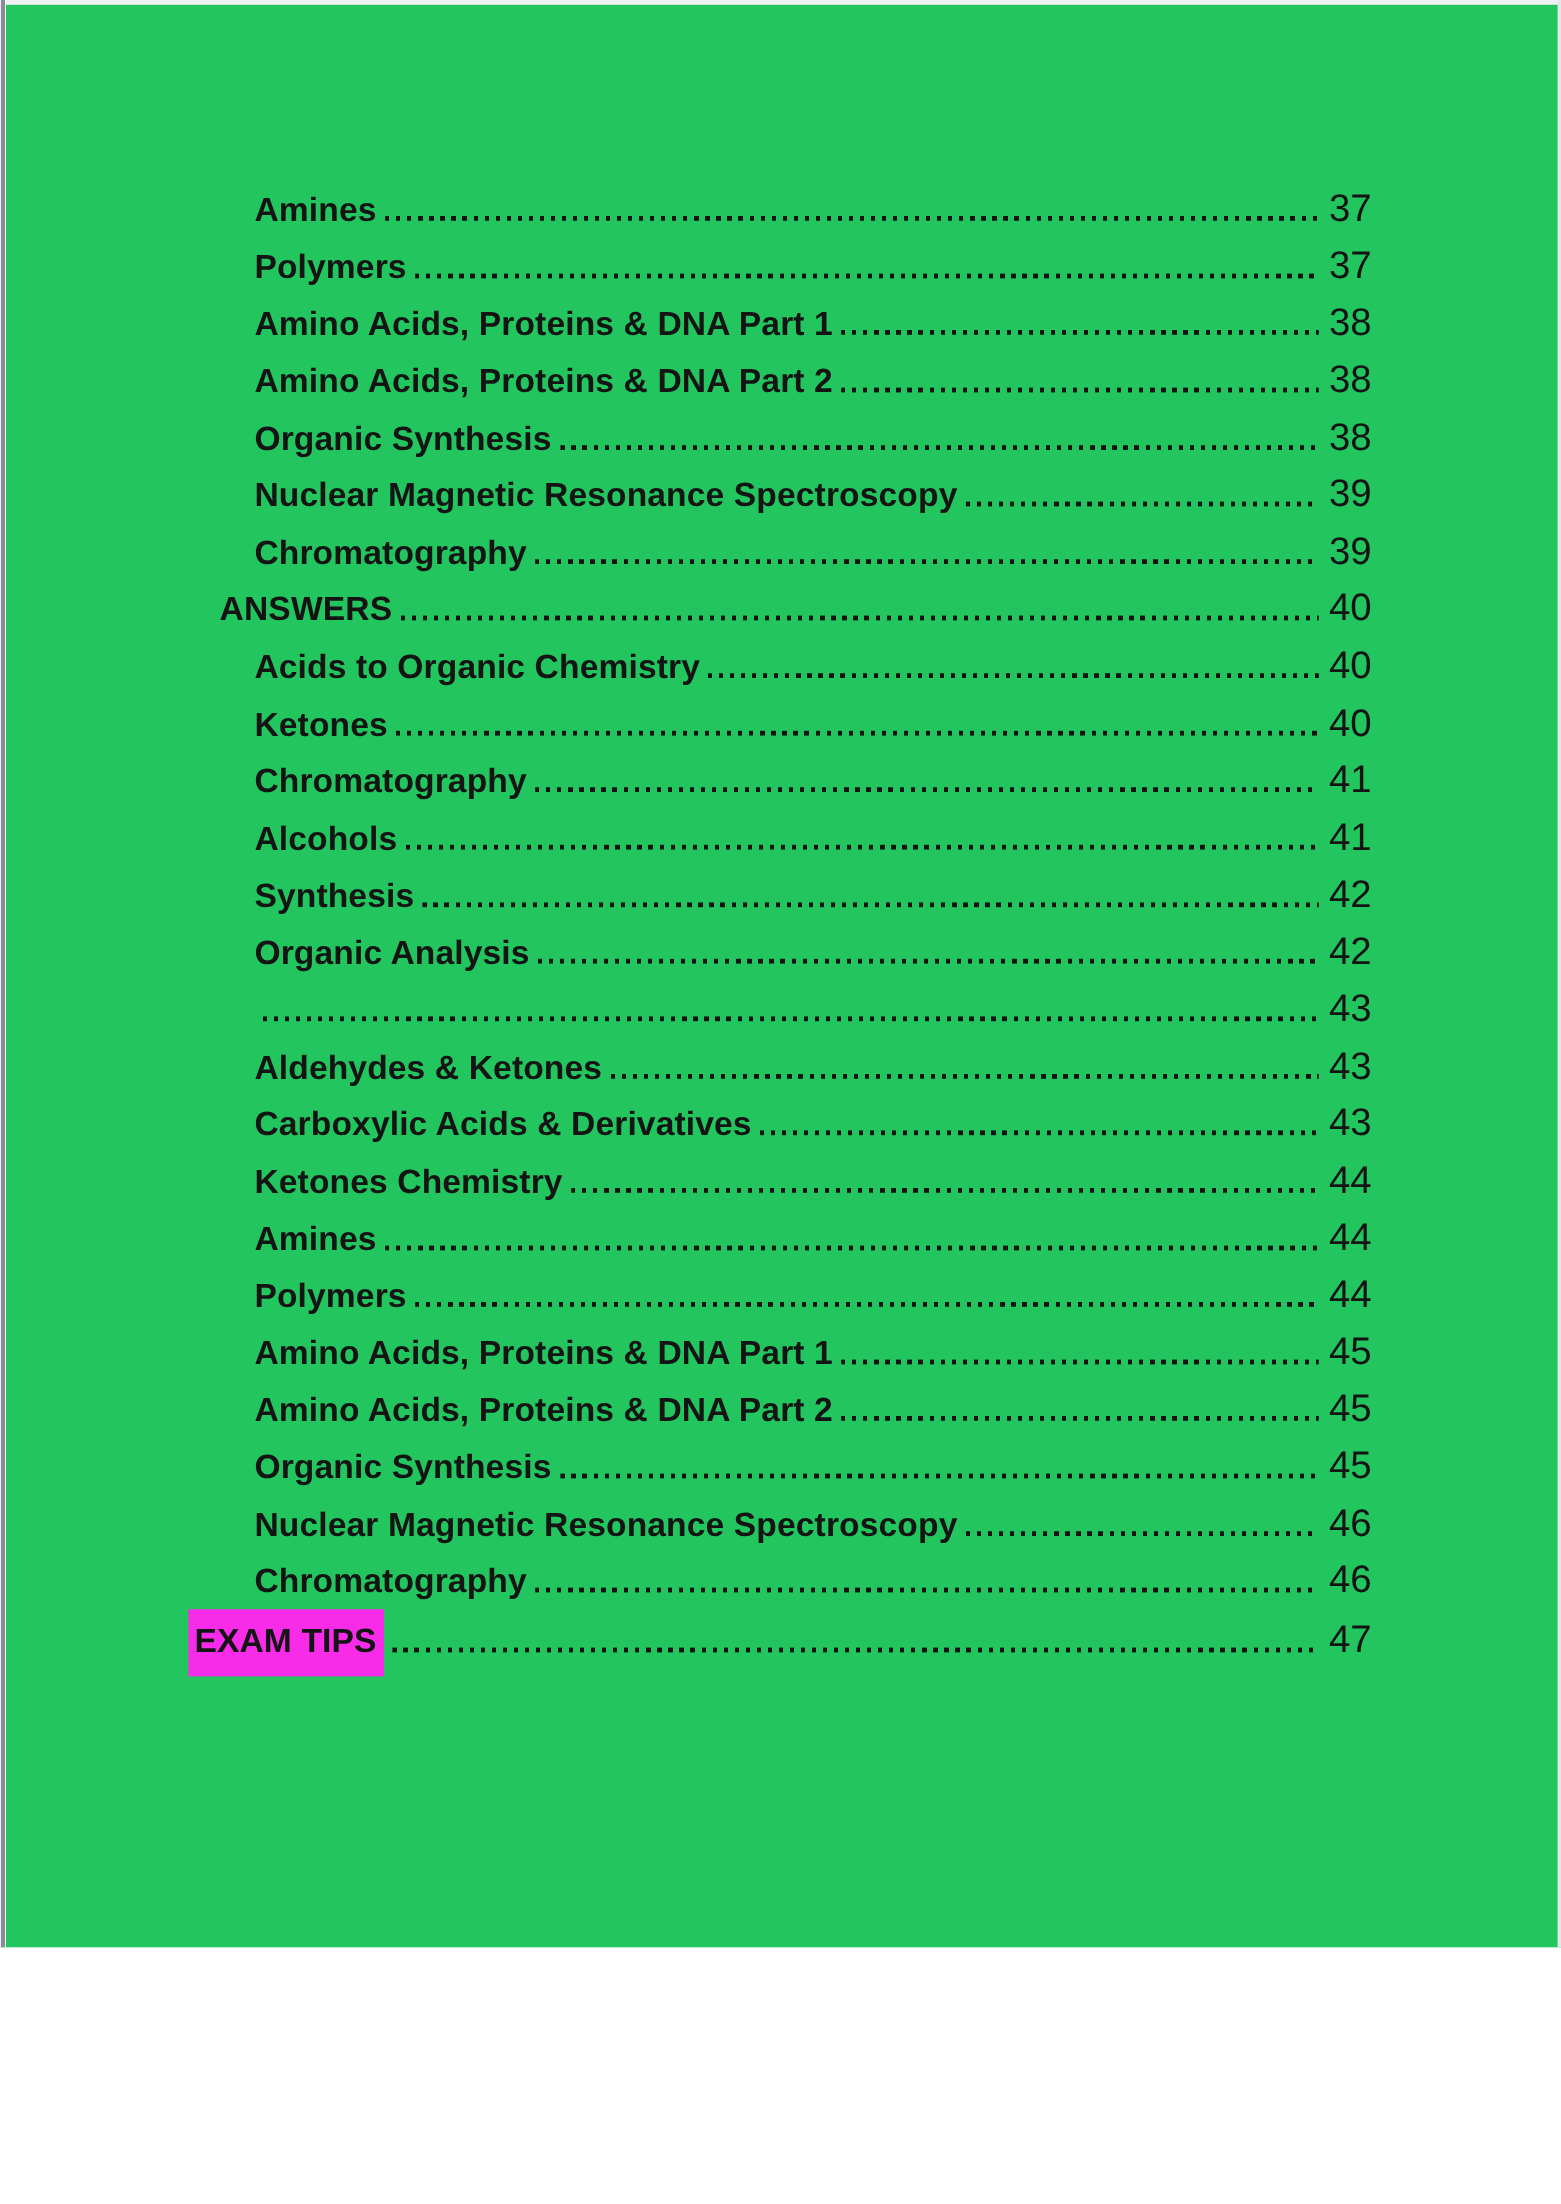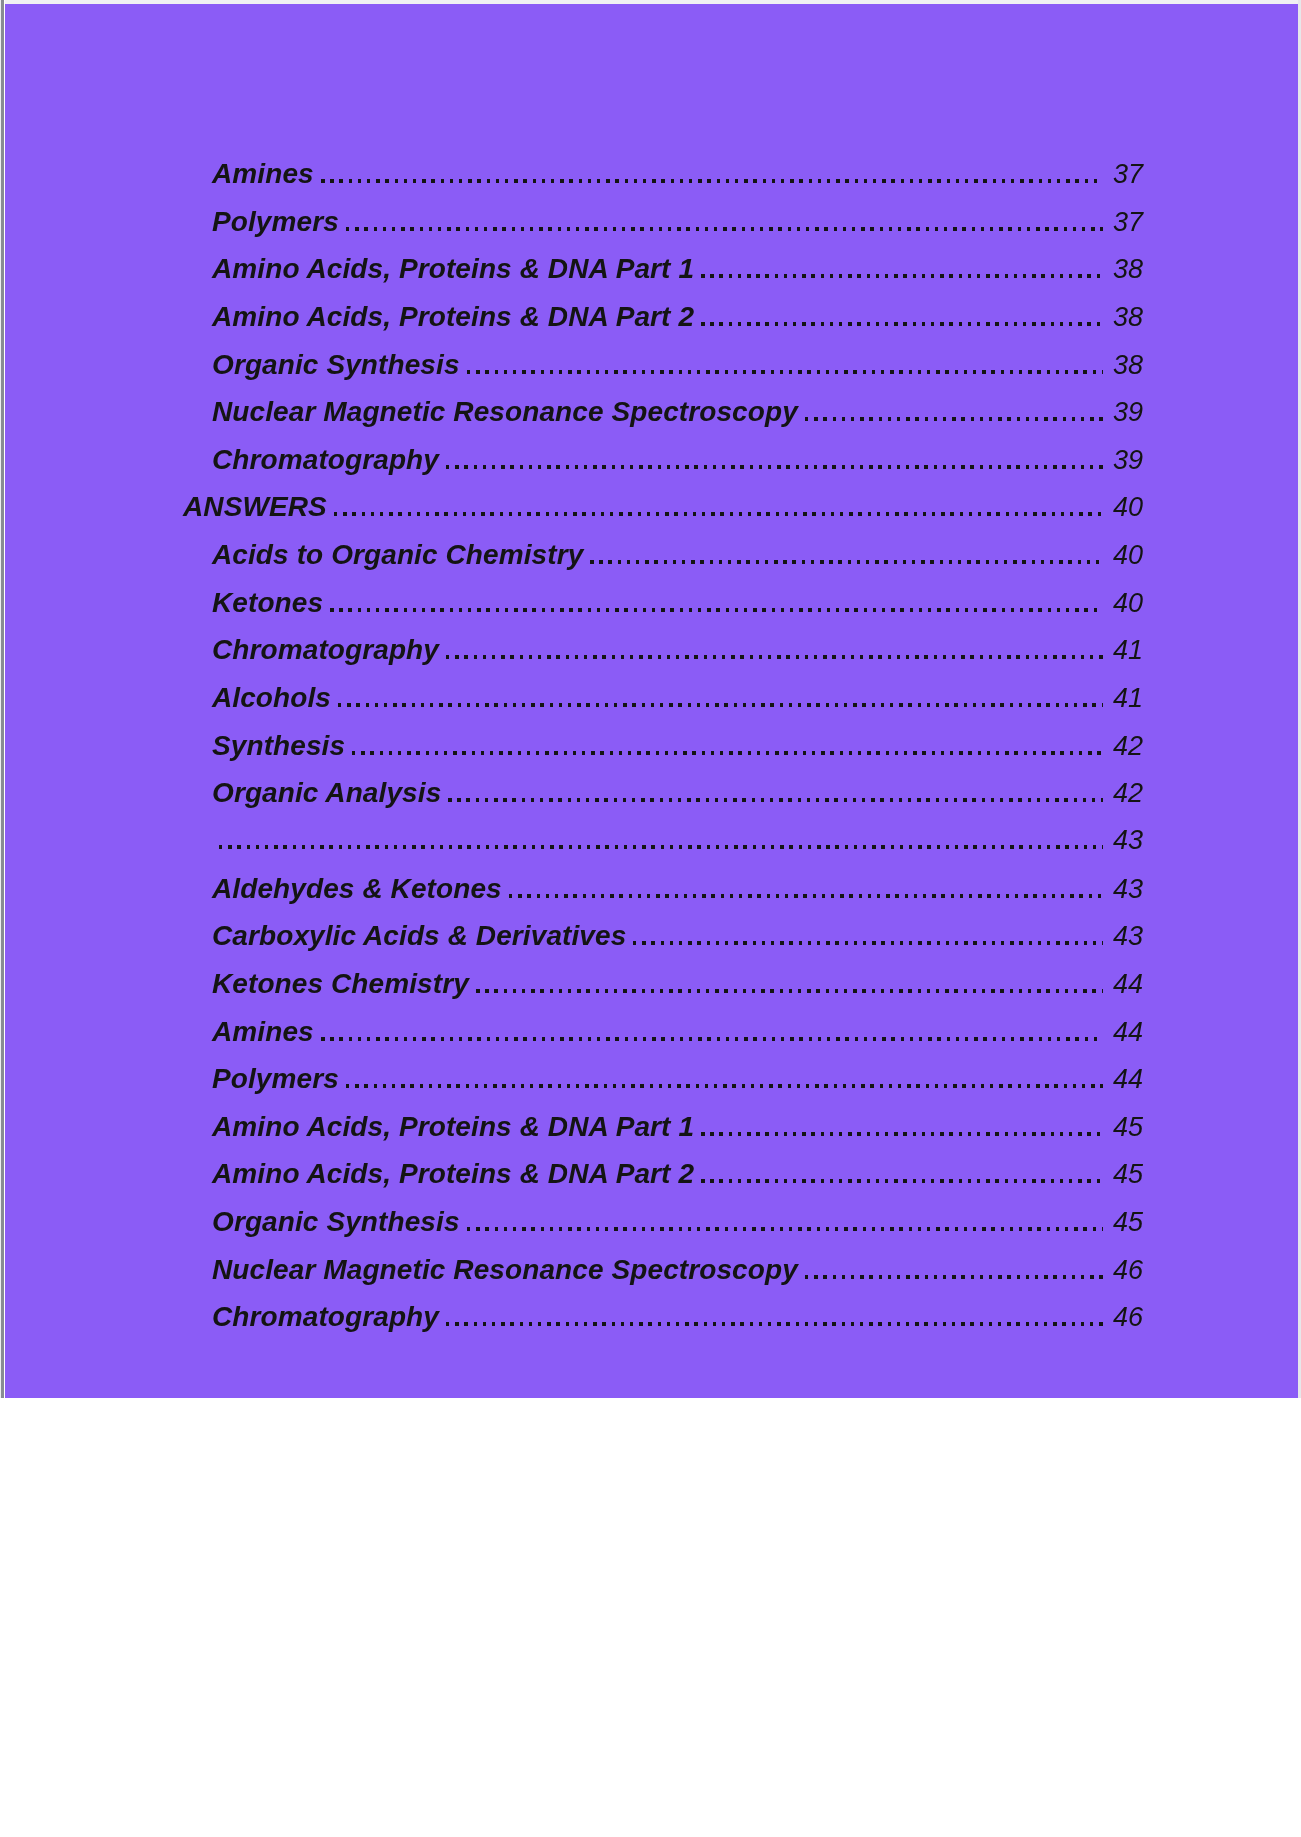--- a/index.html
+++ b/index.html
@@ -3,26 +3,25 @@
 <meta charset="utf-8">
 <style>
   html, body {
     margin: 0;
     padding: 0;
     background: #ffffff;
   }
   .page {
     position: relative;
     width: 1301px;
-    height: 1398px;
-    background: #8b5cf6;
+    height: 1623px;
+    background: #22c55e;
     overflow: hidden;
     font-family: "Liberation Sans", sans-serif;
     color: #141414;
-    font-style: italic;
   }
   
   .edge-top {
     position: absolute; top: 0; left: 0; right: 0; height: 4px;
     background: #f0f1f3;
   }
   .edge-left {
     position: absolute; top: 0; bottom: 0; left: 0; width: 5px;
     background: linear-gradient(to right, #ecedef 0 1px, #888c93 1px 4px, #ffffff 4px);
   }
@@ -55,21 +54,21 @@
     margin-left: -5px;
   }
   .dot-leader {
     flex: 1;
     height: 4px;
     margin: 0 8px 0 7px;
     align-self: baseline;
     background: repeating-linear-gradient(to right, #141414 0 3.5px, transparent 3.5px 9.2px);
   }
   .toc-page {
-    font-size: 27px;
+    font-size: 32px;
     font-weight: 400;
     min-width: 32px;
     text-align: right;
   }
   .footer-page-number {
     position: absolute;
     top: 1733px;
     right: 158px;
     width: 60px;
     text-align: right;
@@ -204,16 +203,21 @@
       <div class="toc-row level-2">
         <span class="toc-label">Nuclear Magnetic Resonance Spectroscopy</span>
         <span class="dot-leader"></span>
         <span class="toc-page">46</span>
       </div>
       <div class="toc-row level-2">
         <span class="toc-label">Chromatography</span>
         <span class="dot-leader"></span>
         <span class="toc-page">46</span>
       </div>
+      <div class="toc-row level-0">
+        <span class="toc-label hl" style="background: rgb(248, 43, 233);">EXAM TIPS</span>
+        <span class="dot-leader"></span>
+        <span class="toc-page">47</span>
+      </div>
     </div>
 
   <div class="footer-page-number">4</div>
 </div>
 
 </body></html>

